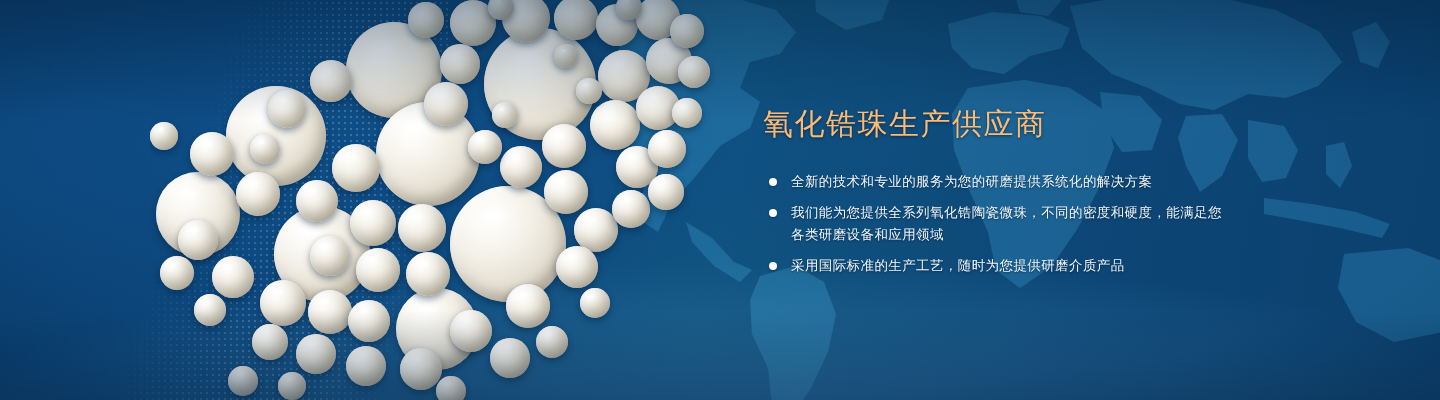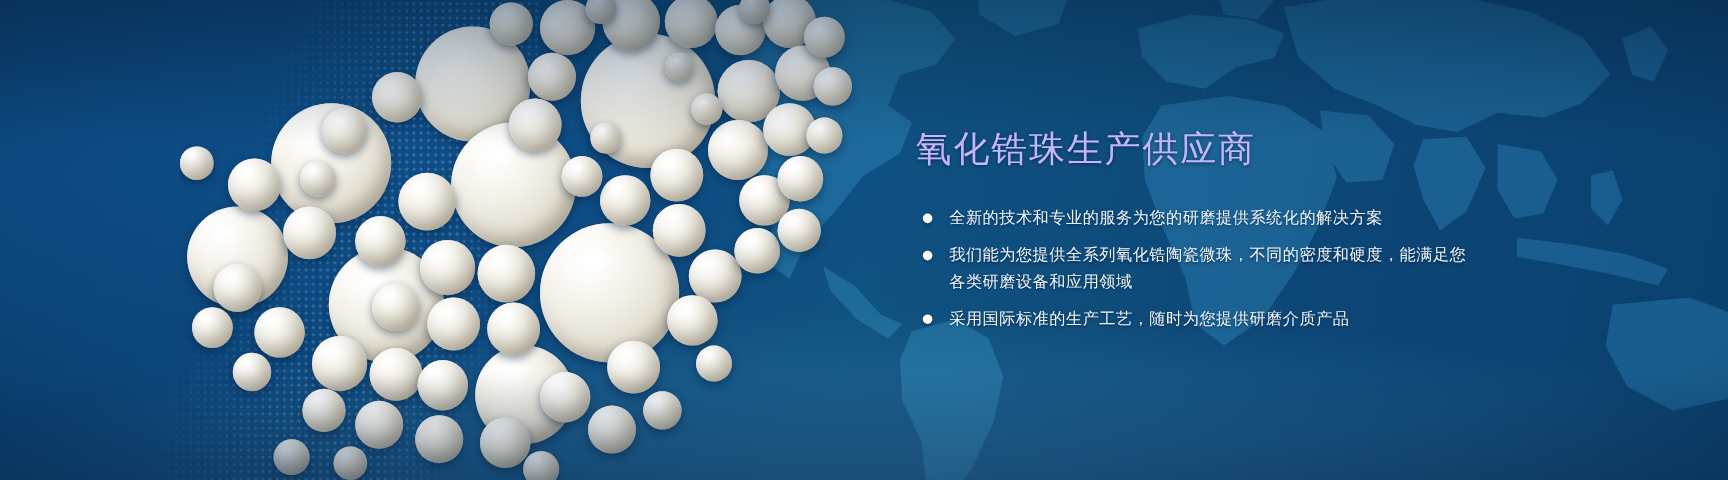--- a/index.html
+++ b/index.html
@@ -101,21 +101,21 @@
   .copy{
     position:absolute;
     left:763px;top:104px;
     width:470px;
   }
   .headline{
     margin:0 0 26px 0;
     font-size:30px;
     font-weight:400;
     letter-spacing:1.5px;
-    color:#c4b5fd;
+    color:#fdba74;
     text-shadow:0 1px 3px rgba(2,24,48,.65);
     white-space:nowrap;
   }
   .bullets{
     list-style:none;
     margin:0;padding:0;
   }
   .bullet{
     position:relative;
     padding-left:28px;

